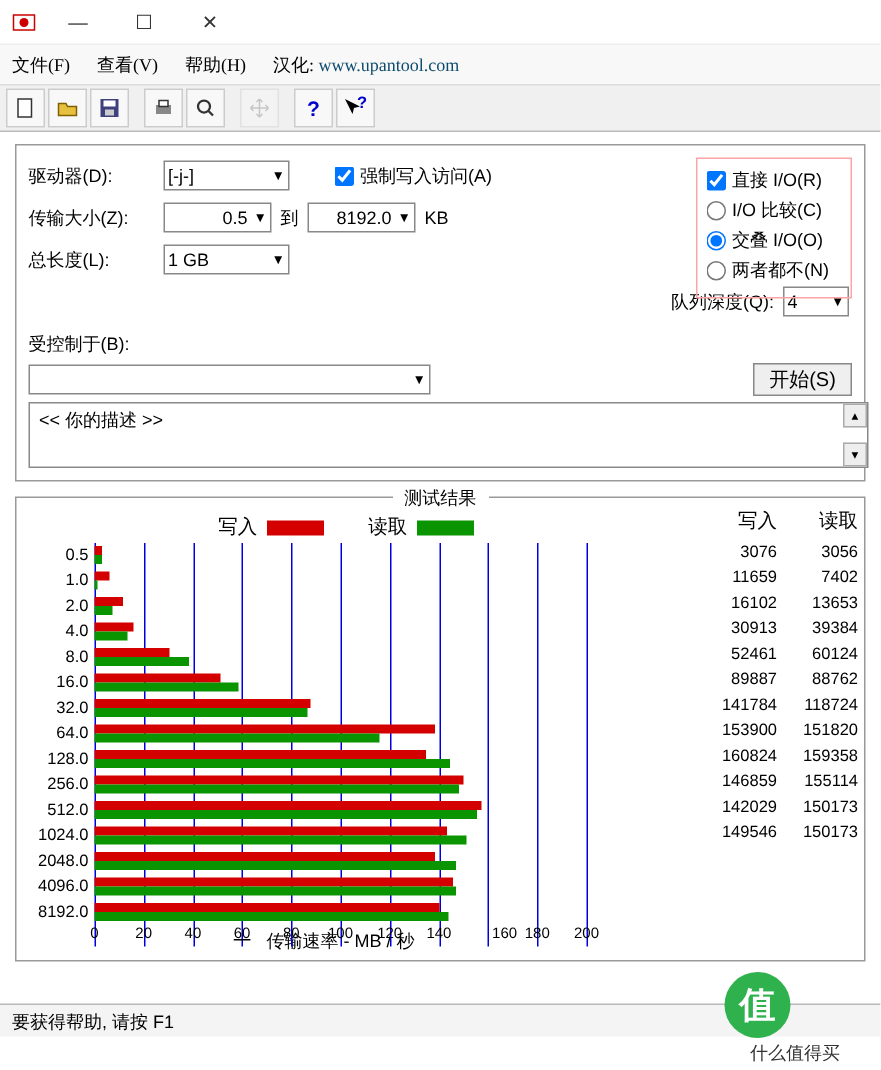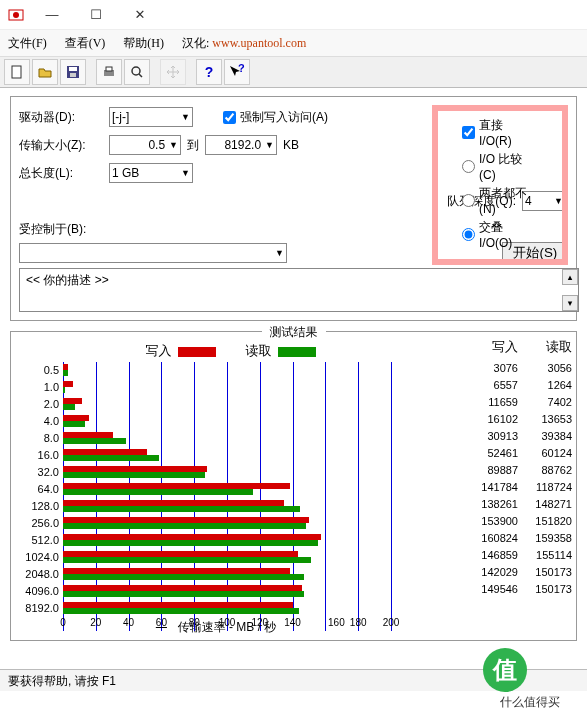--- a/index.html
+++ b/index.html
@@ -16,21 +16,21 @@
 .tbtn.disabled { opacity: 0.4; }
 .tsep { width: 6px; }
 .content { padding: 8px 10px; }
 .settings { border: 1px solid #999; padding: 10px 8px 8px; position: relative; }
 .row { display: flex; align-items: center; margin-bottom: 8px; gap: 6px; }
 .lbl { width: 84px; text-align: left; }
 .sel { border: 1px solid #888; height: 20px; font-size: 12px; background: #fff; padding: 0 2px; display: inline-flex; align-items: center; justify-content: space-between; }
 .sel .arrow { font-size: 9px; margin-left: 4px; }
 .chk { display: inline-flex; align-items: center; gap: 4px; }
 .chk input { width: 13px; height: 13px; }
-.radgroup { position: absolute; right: 8px; top: 8px; border: 6px solid #fca5a5; padding: 6px 24px; width: 136px; }
+.radgroup { position: absolute; right: 8px; top: 8px; border: 1px solid #fca5a5; padding: 6px 6px; width: 104px; }
 .radgroup .chk, .radgroup .rad { margin-bottom: 3px; display: flex; align-items: center; gap: 4px; font-size: 12px; }
 .queue { display: flex; align-items: center; justify-content: flex-end; gap: 6px; margin-top: 6px; margin-right: 2px; }
 .desc-area { margin-top: 10px; }
 .desc-input { width: 268px; height: 20px; border: 1px solid #888; }
 .startbtn { width: 66px; height: 22px; border: 1px solid #888; background: #efefef; }
 .textbox { width: 560px; height: 44px; border: 1px solid #888; margin-top: 4px; padding: 3px 6px; position: relative; background: #fff; }
 .textbox .scrollbtn { position: absolute; right: 0; width: 16px; height: 16px; background: #eee; border: 1px solid #aaa; display: flex; align-items: center; justify-content: center; font-size: 9px; }
 .results { border: 1px solid #999; margin-top: 10px; padding: 6px 4px 4px; position: relative; }
 .results-title { position: absolute; top: -8px; left: 50%; transform: translateX(-50%); background: #fff; padding: 0 8px; font-size: 12px; }
 .legend { display: flex; justify-content: center; gap: 30px; margin: 4px 0 2px; font-size: 13px; }
@@ -70,21 +70,21 @@
     <div class="wbtn">—</div>
     <div class="wbtn">☐</div>
     <div class="wbtn">✕</div>
   </div>
 </div>
 
 <div class="menubar">
   <span class="mitem">文件(F)</span>
   <span class="mitem">查看(V)</span>
   <span class="mitem">帮助(H)</span>
-  <span class="mitem"><span>汉化:</span> <span style="color:#c2410c">www.upantool.com</span></span>
+  <span class="mitem"><span>汉化:</span> <span style="color:#0c4a6e">www.upantool.com</span></span>
 </div>
 
 <div class="toolbar">
   <div class="tbtn">
       <svg width="16" height="16">
         <rect x="3" y="2" width="9" height="12" fill="#fff" stroke="#333"></rect>
       </svg>
     </div>
   <div class="tbtn">
       <svg width="16" height="16">
@@ -167,26 +167,26 @@
     <div class="radgroup">
       <label class="chk">
           <input type="checkbox" checked="" style="">
           <span>直接 I/O(R)</span>
         </label>
       <label class="rad">
           <input type="radio" name="iom" style="">
           <span>I/O 比较(C)</span>
         </label>
       <label class="rad">
+          <input type="radio" name="iom" checked="" style="">
+          <span>交叠 I/O(O)</span>
+        </label>
+      <label class="rad">
           <input type="radio" name="iom" style="">
           <span>两者都不(N)</span>
-        </label>
-      <label class="rad">
-          <input type="radio" name="iom" checked="" style="">
-          <span>交叠 I/O(O)</span>
         </label>
     </div>
 
     <div class="queue">
       <span>队列深度(Q):</span>
       <span class="sel" style="width:44px">
           <span>4</span>
           <span class="arrow">▼</span>
         </span>
     </div>
@@ -331,24 +331,20 @@
         <div class="hdr">
           <div>写入</div>
           <div>读取</div>
         </div>
         <div id="datarows">
             <div class="drow">
               <div>3076</div>
               <div>3056</div>
             </div>
             <div class="drow">
-              <div>6557</div>
-              <div>1264</div>
-            </div>
-            <div class="drow">
               <div>11659</div>
               <div>7402</div>
             </div>
             <div class="drow">
               <div>16102</div>
               <div>13653</div>
             </div>
             <div class="drow">
               <div>30913</div>
               <div>39384</div>
@@ -357,24 +353,20 @@
               <div>52461</div>
               <div>60124</div>
             </div>
             <div class="drow">
               <div>89887</div>
               <div>88762</div>
             </div>
             <div class="drow">
               <div>141784</div>
               <div>118724</div>
-            </div>
-            <div class="drow">
-              <div>138261</div>
-              <div>148271</div>
             </div>
             <div class="drow">
               <div>153900</div>
               <div>151820</div>
             </div>
             <div class="drow">
               <div>160824</div>
               <div>159358</div>
             </div>
             <div class="drow">

